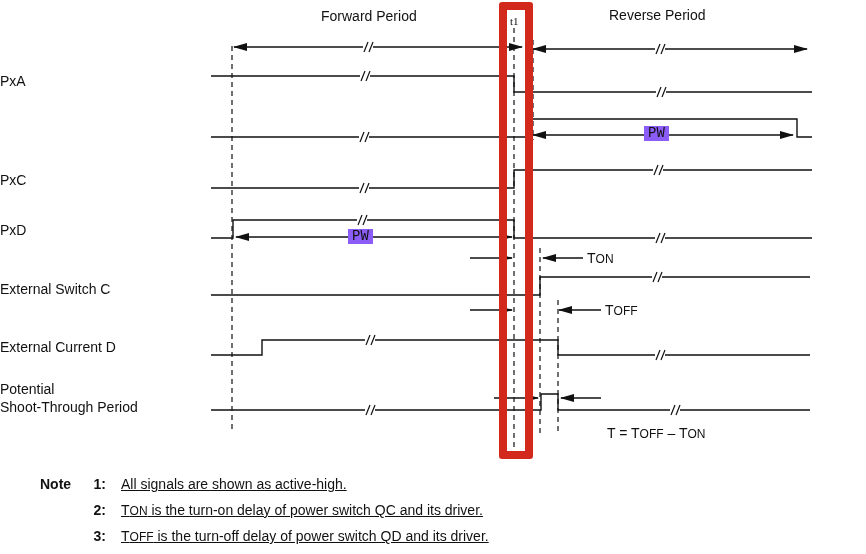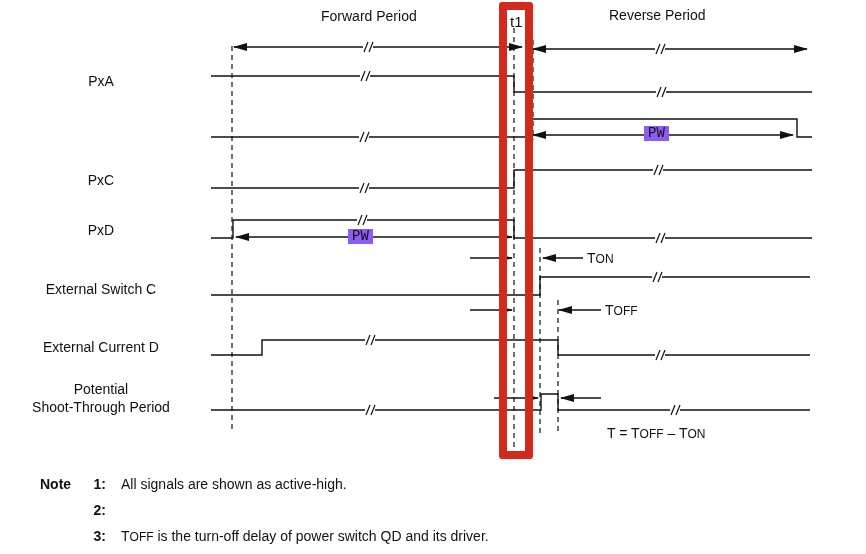--- a/index.html
+++ b/index.html
@@ -1,31 +1,31 @@
 <!DOCTYPE html>
 <html><head>
 <meta charset="utf-8">
 <style>
   html,body{margin:0;padding:0;background:#fff;}
   .stage{position:relative;width:866px;height:554px;background:#fff;overflow:hidden;
          font-family:"Liberation Sans","DejaVu Sans",sans-serif;color:#111;padding-left:30px;}
   svg.wave{position:absolute;left:0;top:0;}
   .txt{position:absolute;white-space:nowrap;font-size:14px;line-height:15px;}
   .bg{background:#8b5cf6;padding:0 4px;font-family:Liberation Mono, monospace;}
-  .sm{font-size:15px;}
+  .sm{font-size:11px;font-family:Liberation Serif, serif;}
   .sc{font-size:12px;}
-  .label{position:absolute;left:0;width:202px;text-align:center;font-size:14px;line-height:15px;white-space:nowrap;}
+  .label{position:absolute;left:0;width:202px;text-align:left;font-size:14px;line-height:15px;white-space:nowrap;}
   .pad-r{padding-right:12px;}
   .redbox{position:absolute;left:499px;top:2px;width:34px;height:457px;box-sizing:border-box;
           border:8px solid #d3291c;border-radius:3px;z-index:6;}
   .notes{position:absolute;left:40px;top:476px;font-size:14px;line-height:16px;}
   .nrow{display:flex;height:26px;}
   .ncol1{width:44px;font-weight:bold;}
   .ncol2{width:22px;text-align:right;font-weight:bold;}
-  .ntext{padding-left:15px;}
+  .ntext{padding-left:15px;text-decoration:underline;}
 </style>
 </head>
 <body>
 
 <div class="stage">
 
   <svg class="wave" id="wave-svg" width="866" height="554" viewBox="0 0 866 554">
     <defs>
       <marker id="ah" markerUnits="userSpaceOnUse" markerWidth="14" markerHeight="9" refX="13" refY="4" orient="auto">
         <path d="M0,0 L14,4 L0,8 Z" fill="#111"></path>
@@ -125,20 +125,21 @@
 
   <div class="notes">
     <div class="nrow">
       <div class="ncol1">Note</div>
       <div class="ncol2">1:</div>
       <div class="ntext"><span></span><span class="sc"></span><span>All signals are shown as active-high.</span></div>
     </div>
     <div class="nrow">
       <div class="ncol1"></div>
       <div class="ncol2">2:</div>
+      <div class="ntext"><span>T</span><span class="sc">ON</span><span> is the turn-on delay of power switch QC and its driver.</span></div>
     </div>
     <div class="nrow">
       <div class="ncol1"></div>
       <div class="ncol2">3:</div>
       <div class="ntext"><span>T</span><span class="sc">OFF</span><span> is the turn-off delay of power switch QD and its driver.</span></div>
     </div>
   </div>
 
 </div>
 

